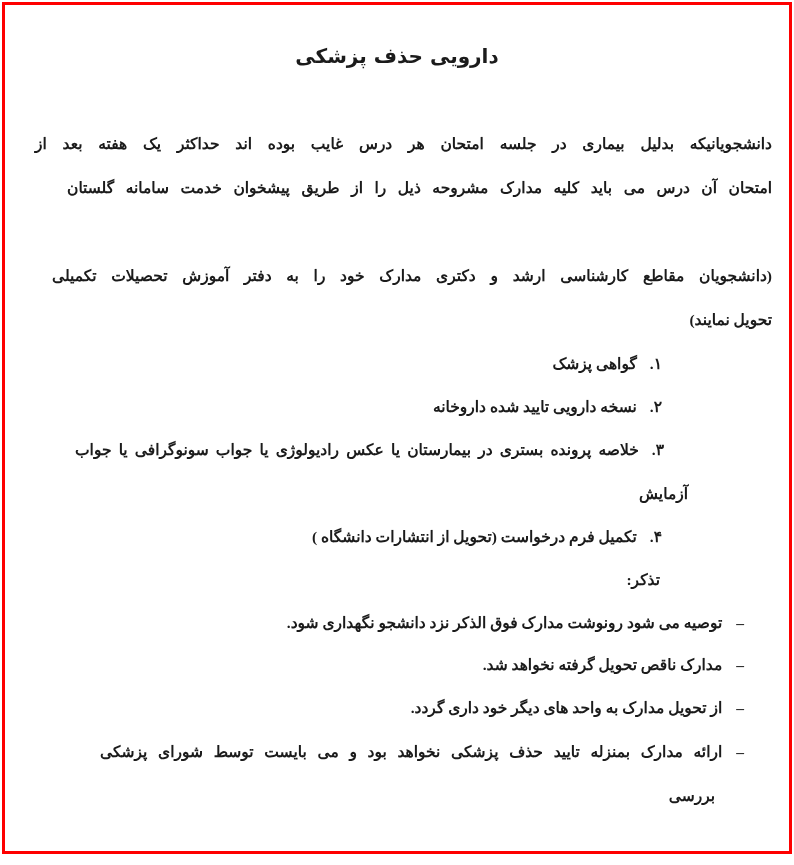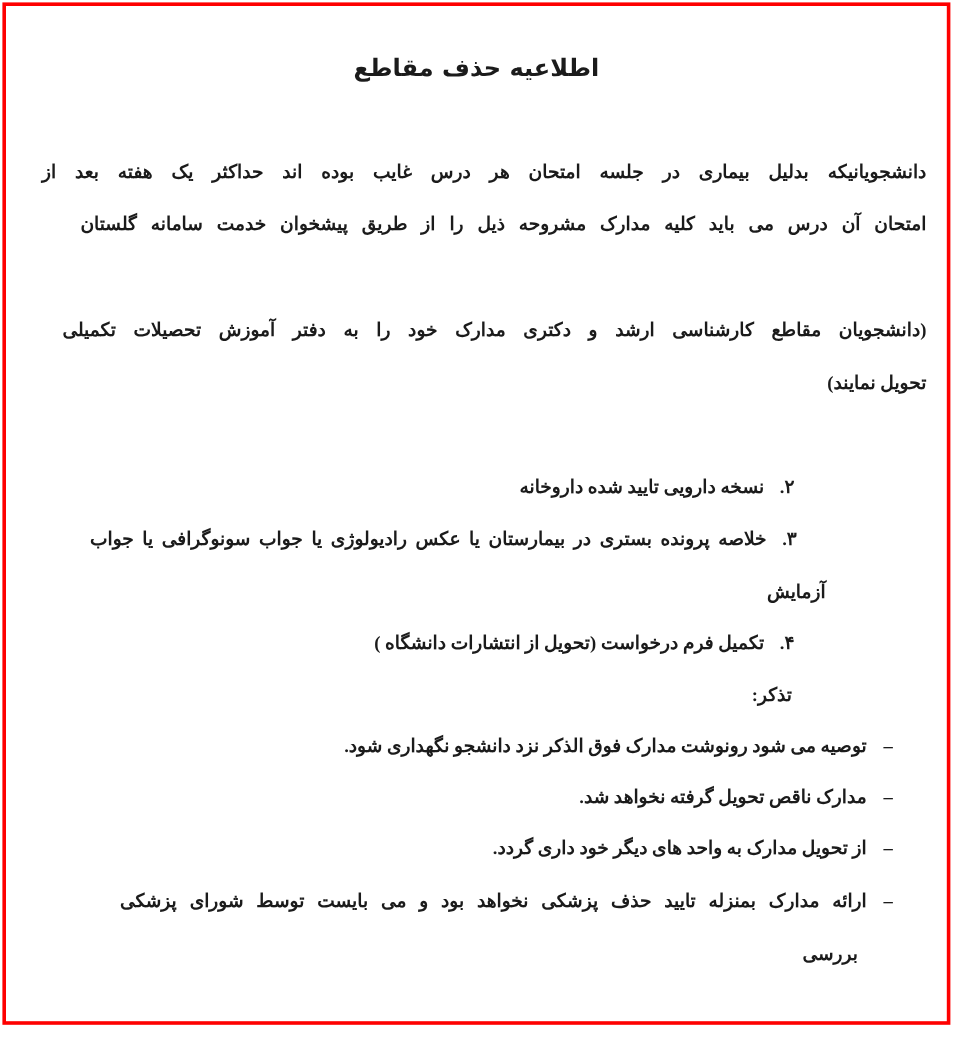--- a/index.html
+++ b/index.html
@@ -44,28 +44,31 @@
   }
   .num{display:inline-block;margin-left:13px;}
   .dash{display:inline-block;margin-left:14px;}
 </style>
 </head>
 <body>
 
 <div id="page">
   <div id="frame"></div>
 
-  <div class="ttl">اطلاعیه حذف مقاطع</div>
+  <div class="ttl">دارویی حذف پزشکی</div>
 
   <div class="ln just" style="top:133px;left:35px;right:22px;">دانشجویانیکه بدلیل بیماری در جلسه امتحان هر درس غایب بوده اند حداکثر یک هفته بعد از</div>
   <div class="ln just" style="top:177px;left:35px;right:22px;margin-left:32px;">امتحان آن درس می باید کلیه مدارک مشروحه ذیل را از طریق پیشخوان خدمت سامانه گلستان</div>
 
   <div class="ln just" style="top:265px;left:35px;right:22px;margin-left:17px;">(دانشجویان مقاطع کارشناسی ارشد و دکتری مدارک خود را به دفتر آموزش تحصیلات تکمیلی</div>
   <div class="ln" style="top:309px;right:22px;">تحویل نمایند)</div>
 
+  <div class="ln" style="top:353px;right:132px;">
+    <span class="num">۱.</span><span>گواهی پزشک</span>
+  </div>
   <div class="ln" style="top:396px;right:132px;">
     <span class="num">۲.</span><span>نسخه دارویی تایید شده داروخانه</span>
   </div>
   <div class="ln just" style="top:439px;left:75px;right:130px;">
     <span class="num">۳.</span><span>خلاصه پرونده بستری در بیمارستان یا عکس رادیولوژی یا جواب سونوگرافی یا جواب</span>
   </div>
   <div class="ln" style="top:483px;right:106px;">آزمایش</div>
   <div class="ln" style="top:526px;right:132px;">
     <span class="num">۴.</span><span>تکمیل فرم درخواست (تحویل از انتشارات دانشگاه )</span>
   </div>

